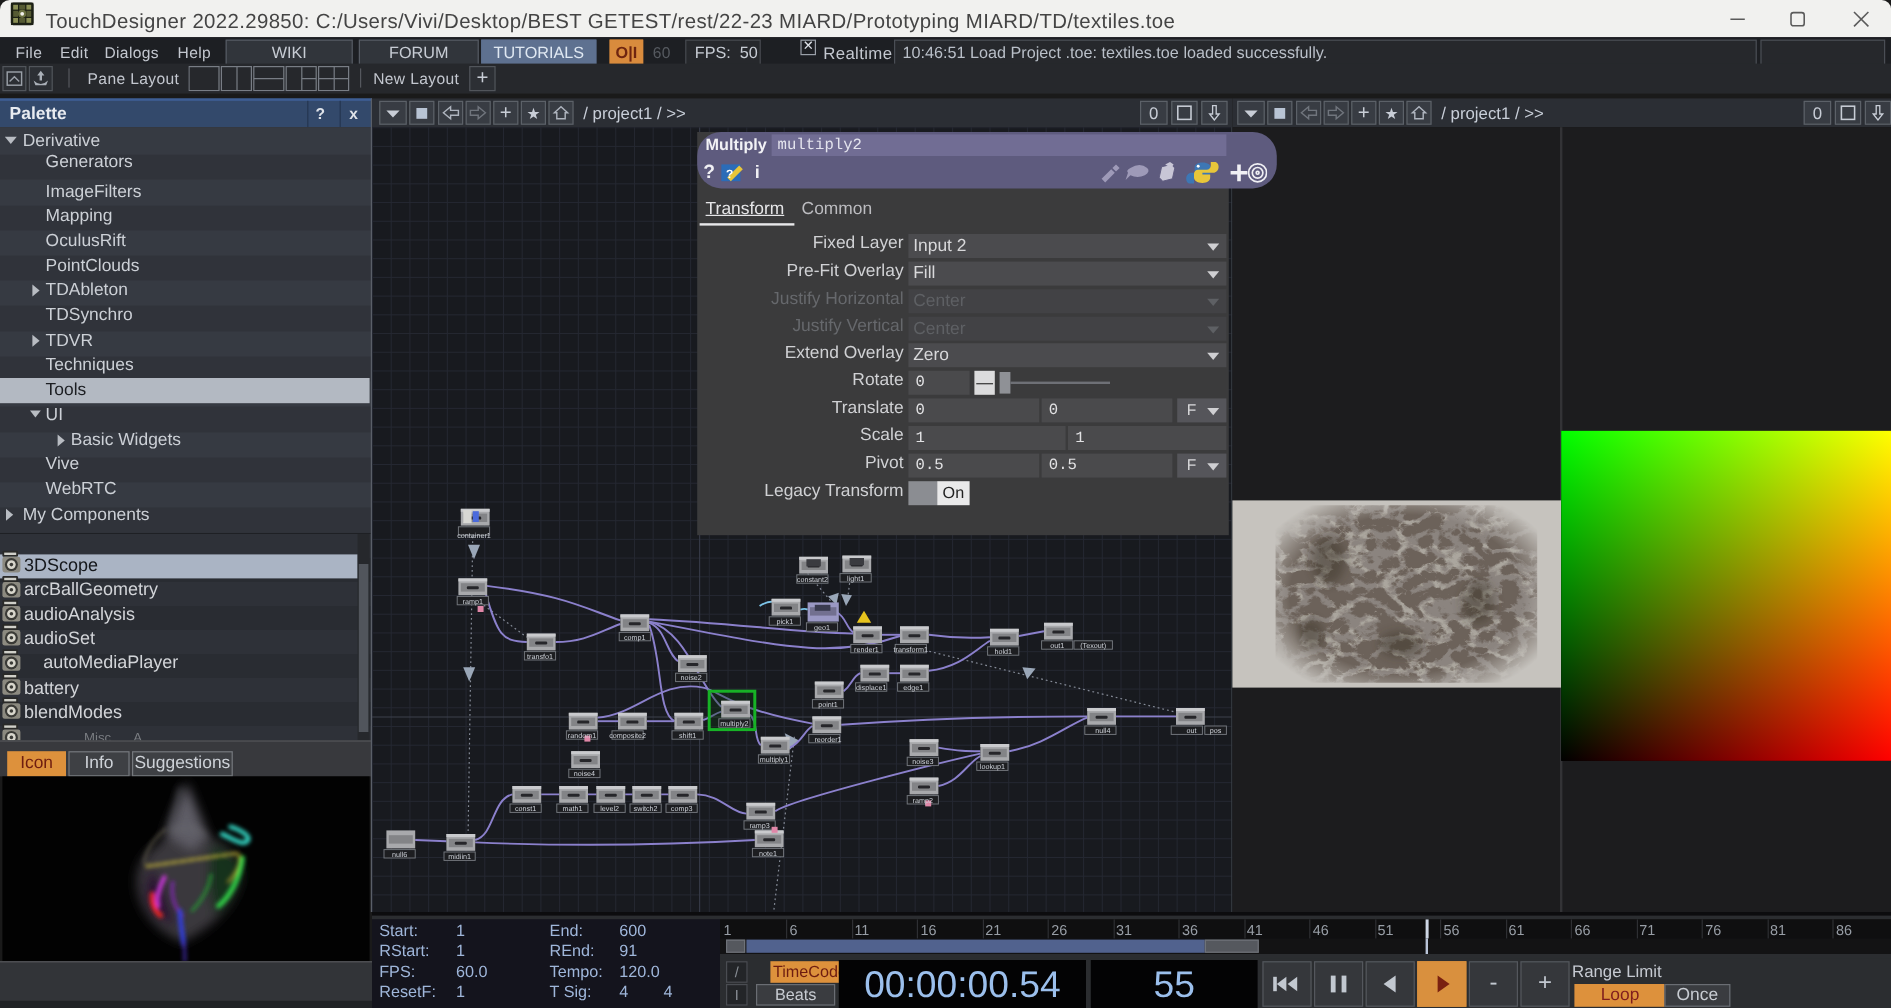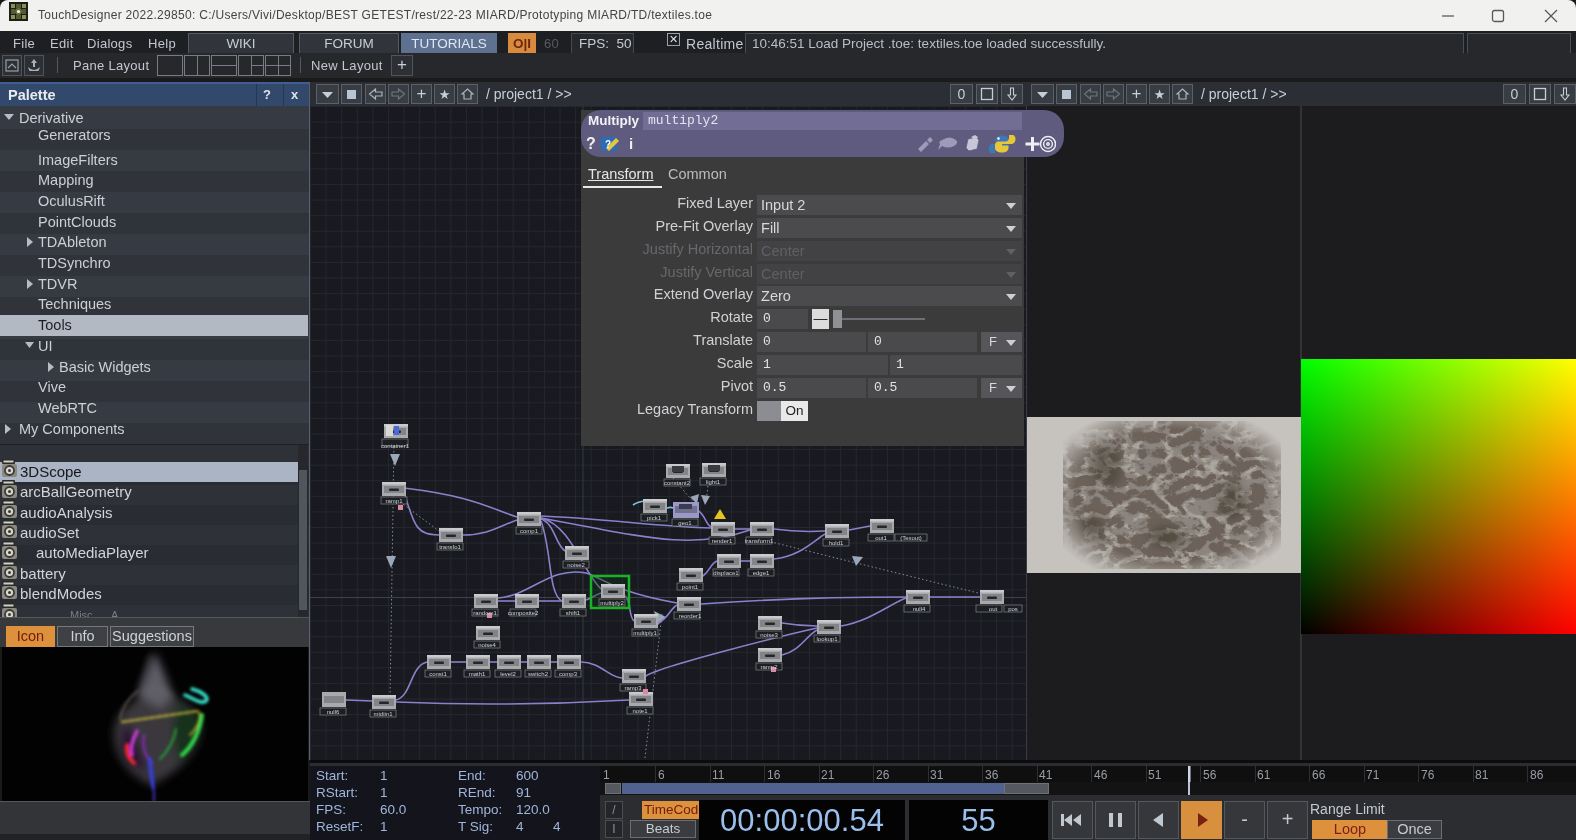--- a/index.html
+++ b/index.html
@@ -1,21 +1,21 @@
 <!DOCTYPE html>
 <html><head>
 <meta charset="utf-8">
 <style>
 * { margin:0; padding:0; box-sizing:border-box; }
 html,body { width:1576px; height:840px; overflow:hidden; background:#1a1a1a; }
 body { font-family:"Liberation Sans", sans-serif; position:relative; }
 
 #titlebar { position:absolute; left:0; top:0; width:1576px; height:31px; background:#f1f1ef; border-radius:8px 8px 0 0; }
 #titlebar .ticon { position:absolute; left:9px; top:2px; width:19px; height:19px; background:#22251a; border-radius:2px; }
-#titlebar .ttext { position:absolute; left:38px; top:8px; font-size:12px; letter-spacing:0.3px; color:#444; white-space:nowrap; }
+#titlebar .ttext { position:absolute; left:38px; top:8px; font-size:17px; letter-spacing:0.3px; color:#444; white-space:nowrap; }
 .winbtn { position:absolute; top:0; width:14px; height:31px; color:#5a5a5a; font-size:15px; }
 
 #menubar { position:absolute; left:0; top:31px; width:1576px; height:26px; background:#1d1f23; border-bottom:1px solid #101113; }
 .menuitem { position:absolute; top:5px; font-size:13px; letter-spacing:0.3px; color:#c3c7cf; }
 .mbtn { position:absolute; top:2px; height:22px; background:#31353b; border:1px solid #565b63; color:#c7ccd4; font-size:13.5px; text-align:center; line-height:20px; white-space:nowrap; }
 
 #toolbar { position:absolute; left:0; top:53px; width:1576px; height:25px; background:#26282c; }
 .tbbox { position:absolute; top:2px; height:21px; border:1px solid #51555b; background:#2c2f34; }
 
 #palhdr { position:absolute; left:0; top:82px; width:310px; height:24px; background:#33496b; border-top:2px solid #3e5e94; }

